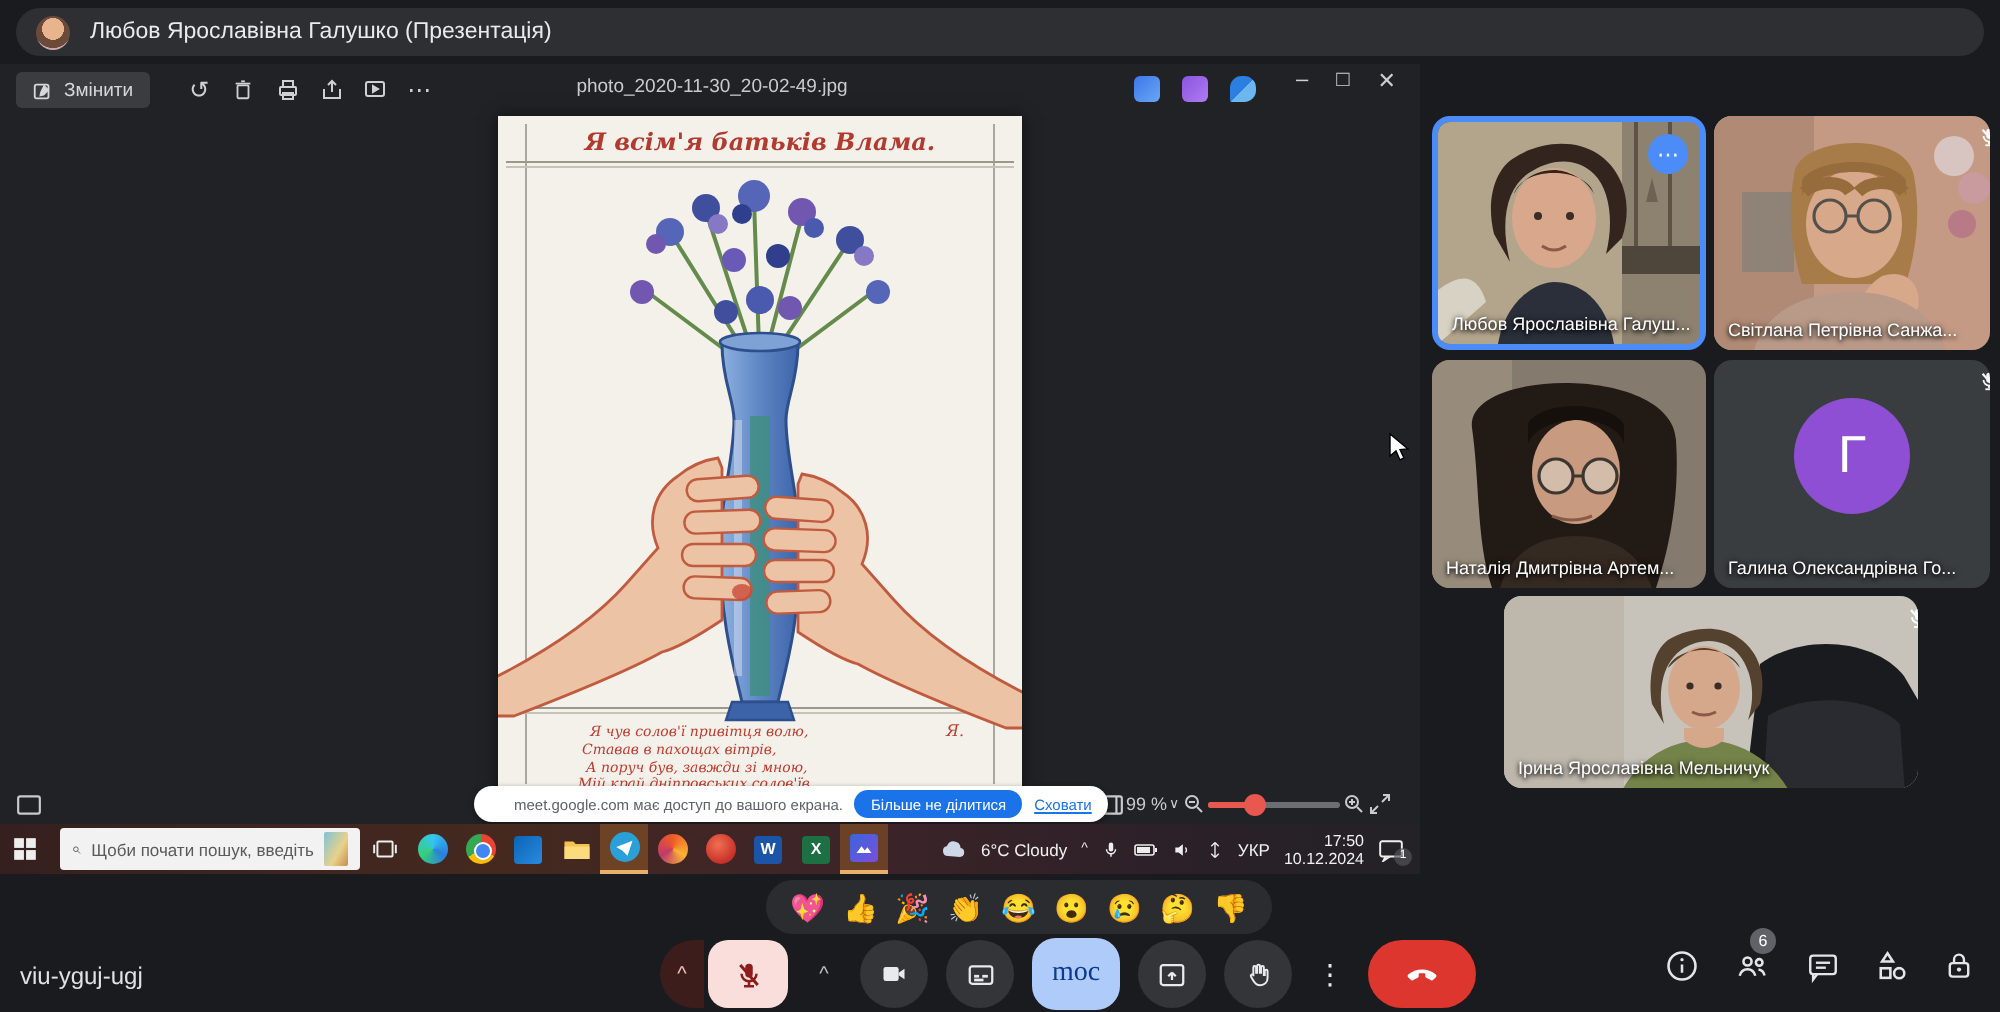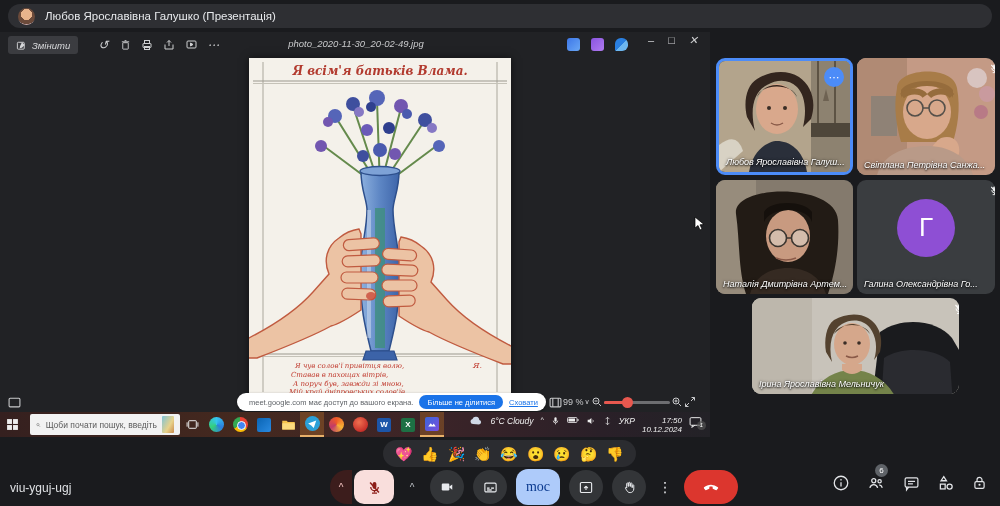--- a/index.html
+++ b/index.html
@@ -8,67 +8,67 @@
   .abs{position:absolute;}
   svg{display:block;}
   
   .header{left:8px;top:4px;width:984px;height:24px;background:#2e2f33;border-radius:12px;
           display:flex;align-items:center;gap:10px;padding:0 10px;box-sizing:border-box;}
   .avatar{width:17px;height:17px;border-radius:50%;
           background:radial-gradient(circle at 50% 38%,#e8b48d 0 40%,#6b4a3a 41% 70%,#caa 71%);}
   .header-title{font-size:11.5px;color:#e8eaed;}
   
   .viewer{left:0;top:32px;width:710px;height:380px;background:#212225;}
-  .vtoolbar{left:0;top:0;width:100%;height:26px;display:flex;align-items:center;font-style:italic;}
+  .vtoolbar{left:0;top:0;width:100%;height:26px;display:flex;align-items:center;}
   .edit-pill{margin-left:8px;height:18px;background:#3b3c40;border-radius:3px;display:flex;
              align-items:center;gap:5px;padding:0 8px;font-size:9.5px;color:#d6d7d9;}
   .tool-btn{width:22px;height:18px;display:flex;align-items:center;justify-content:center;color:#cfd0d2;font-size:12px;}
   .fname{position:absolute;left:225px;width:262px;top:6px;text-align:center;font-size:9.5px;color:#c9cacc;}
   .winctl{position:absolute;top:2px;display:flex;gap:14px;font-size:11px;color:#cfd0d2;}
   .appico{width:13px;height:13px;border-radius:3px;}
   
   .paper{left:225px;top:26px;width:262px;height:338px;background:#f4f1ea;box-shadow:0 0 8px #0008;margin-left:24px;}
   
   .vbottom{left:0;top:360px;width:100%;height:20px;display:flex;align-items:center;color:#c9cacc;}
   .zoom-track{width:66px;height:3px;background:#6d6e71;border-radius:2px;position:relative;}
   .zoom-fill{position:absolute;left:0;top:0;height:3px;width:22px;background:#e8584f;border-radius:2px;}
   .zoom-thumb{position:absolute;left:18px;top:-4px;width:11px;height:11px;border-radius:50%;background:#e8584f;}
   
   .notif{left:237px;top:361px;height:18px;background:#fff;border-radius:9px;display:flex;align-items:center;
-         gap:6px;padding:0 4px 0 12px;box-shadow:0 1px 3px #0006;}
+         gap:6px;padding:0 4px 0 20px;box-shadow:0 1px 3px #0006;}
   .notif-text{font-size:7.5px;color:#5f6368;white-space:nowrap;}
   .notif-btn{height:14px;background:#1a73e8;color:#fff;font-size:7.5px;border-radius:8px;
              display:flex;align-items:center;padding:0 8px;white-space:nowrap;}
   .notif-link{font-size:7.5px;color:#1a73e8;text-decoration:underline;white-space:nowrap;padding-right:4px;}
   
   .tile{border-radius:9px;overflow:hidden;background:#3c4043;}
   .tile svg{position:absolute;left:0;top:0;}
   .tile-name{position:absolute;left:7px;bottom:5px;font-size:9px;color:#fff;
-             text-shadow:0 1px 2px #000,0 0 3px #0009;white-space:nowrap;font-style:italic;}
+             text-shadow:0 1px 2px #000,0 0 3px #0009;white-space:nowrap;}
   .mute-ico{position:absolute;right:6px;top:5px;color:#fff;opacity:.95;}
   .menu-dot{position:absolute;right:6px;top:6px;width:20px;height:20px;border-radius:50%;background:#4c8cf8;
             color:#fff;display:flex;align-items:center;justify-content:center;font-size:11px;}
   .avatar-big{position:absolute;left:50%;top:42%;transform:translate(-50%,-50%);width:58px;height:58px;
               border-radius:50%;display:flex;align-items:center;justify-content:center;
               font-size:26px;color:#fff;}
   
   .taskbar{left:0;top:412px;width:710px;height:25px;
            background:linear-gradient(90deg,#35201f,#45291f 35%,#3c2428 60%,#2a2028 85%,#232227);
            display:flex;align-items:center;}
   .tb-search{width:150px;height:21px;background:#f2f2f2;border-radius:2px;display:flex;align-items:center;
              gap:5px;padding:0 6px;box-sizing:border-box;margin-left:6px;}
   .tb-search span{font-size:8.5px;color:#5a5a5a;white-space:nowrap;}
   .tb-thumb{width:26px;height:17px;margin-left:auto;border-radius:1px;
             background:linear-gradient(120deg,#7fc3d8,#e8d28a 60%,#c98b4e);}
   .tb-app{width:24px;height:25px;display:flex;align-items:center;justify-content:center;}
   .tb-app.active{background:#8a54289c;border-bottom:2px solid #e8b06a;box-sizing:border-box;}
   .tb-circle{width:15px;height:15px;border-radius:50%;}
   .tb-tile{width:14px;height:14px;border-radius:2px;display:flex;align-items:center;justify-content:center;
            font-size:8px;color:#fff;font-weight:bold;}
-  .tray{margin-left:auto;display:flex;align-items:flex-start;gap:7px;padding-right:8px;font-size:8.5px;color:#f0f0f0;font-style:italic;}
+  .tray{margin-left:auto;display:flex;align-items:center;gap:7px;padding-right:8px;font-size:8.5px;color:#f0f0f0;}
   .tray-clock{text-align:right;font-size:8px;line-height:9px;}
   .tray-badge{position:relative;}
   .badge-dot{position:absolute;right:-4px;bottom:-2px;width:9px;height:9px;border-radius:50%;background:#555a;
              color:#fff;font-size:6px;display:flex;align-items:center;justify-content:center;}
   
   .emoji-bar{left:383px;top:440px;height:27px;background:#2b2c30;border-radius:14px;display:flex;
              align-items:center;gap:9px;padding:0 12px;font-size:14px;}
   .emoji-bar span{cursor:default;}
   .controls{left:330px;top:469px;display:flex;align-items:center;gap:9px;}
   .ctl-circle{width:34px;height:34px;border-radius:50%;background:#333538;display:flex;

